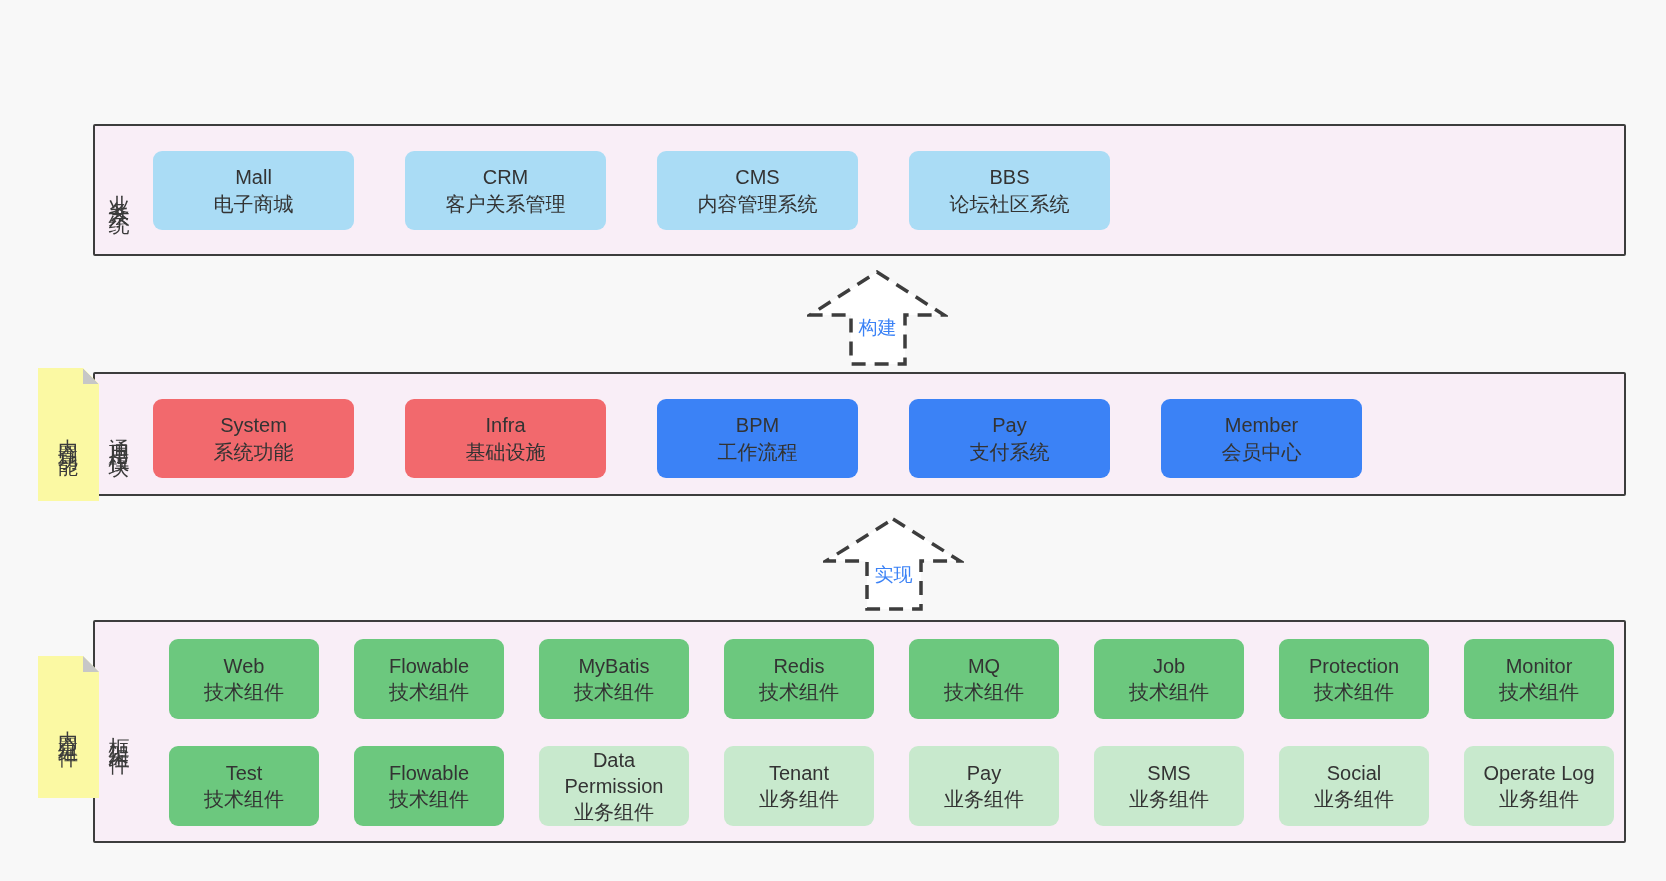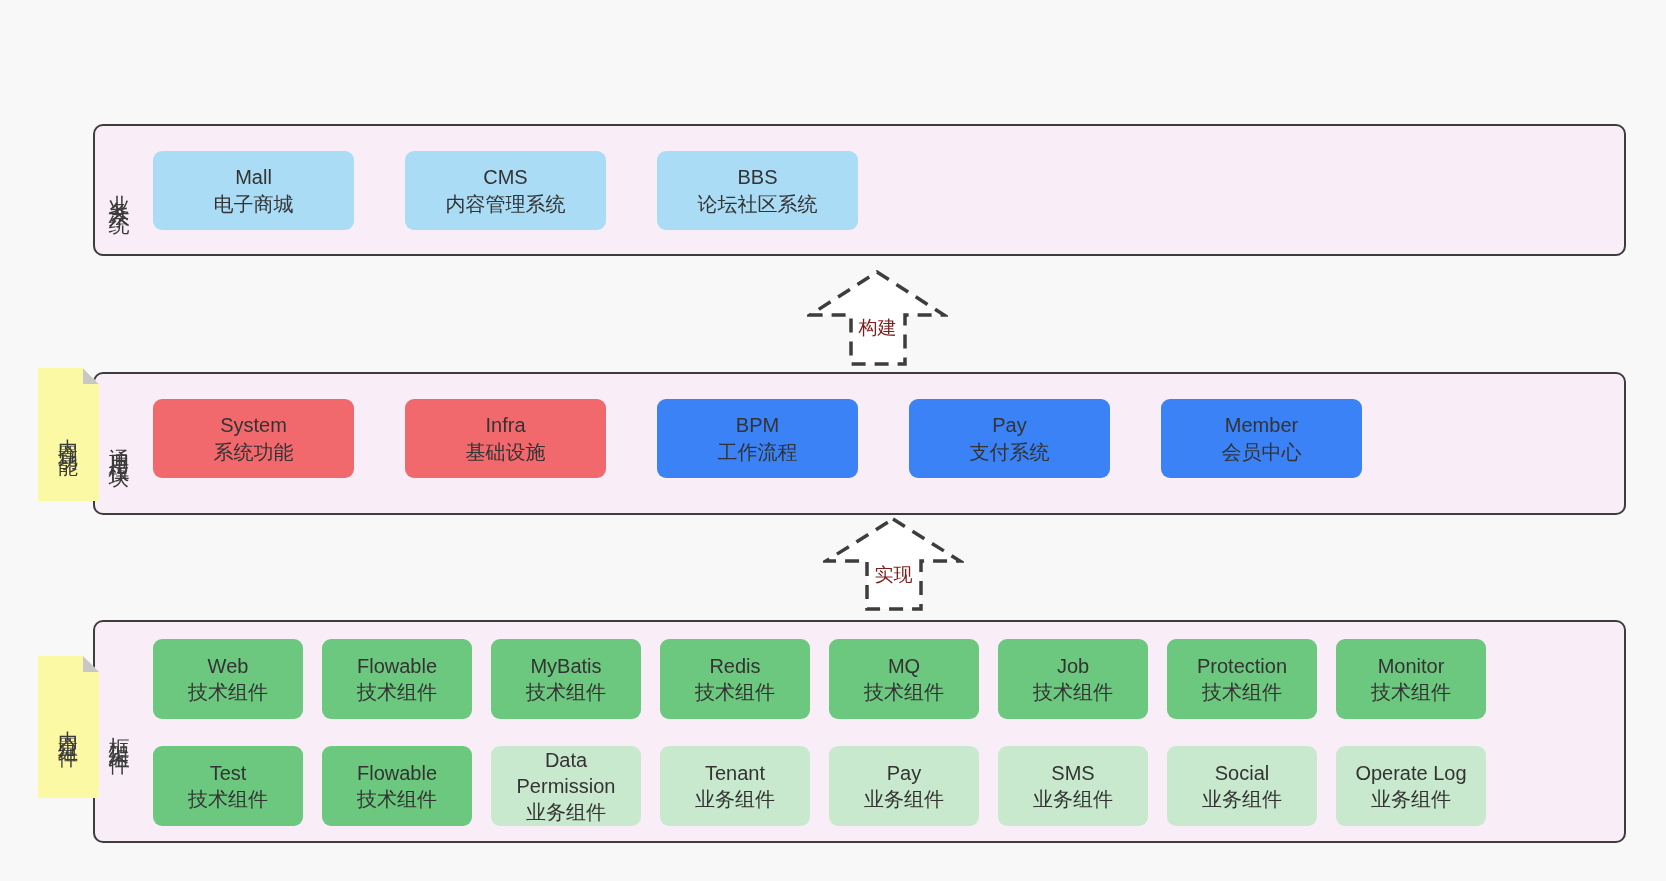--- a/index.html
+++ b/index.html
@@ -4,36 +4,36 @@
 <style>
   html,body{margin:0;padding:0;}
   body{
     width:1666px;height:881px;position:relative;overflow:hidden;
     background:#f8f8f8;
     font-family:"Liberation Sans","DejaVu Sans",sans-serif;
     color:#333;
   }
   .panel{
     position:absolute;left:93px;width:1533px;box-sizing:border-box;
-    background:#f9eef7;border:2px solid #3d3d3d;border-radius:10px;
+    background:#f9eef7;border:2px solid #3d3d3d;border-radius:2px;
   }
   #panel-business{top:124px;height:132px;}
-  #panel-modules{top:372px;height:143px;}
+  #panel-modules{top:372px;height:124px;}
   #panel-components{top:620px;height:223px;}
 
   .vlabel{
     position:absolute;left:13px;top:50%;transform:translateY(-50%);
     writing-mode:vertical-rl;text-orientation:upright;
     font-size:21px;letter-spacing:6px;line-height:1.1;color:#3a3a3a;
     white-space:nowrap;
   }
 
   .boxrow{position:absolute;left:58px;display:flex;}
   .row-wide{gap:51px;top:25px;}
-  .row-narrow{gap:19px;}
+  .row-narrow{gap:35px;margin-left:16px;}
   #components-row1{top:17px;}
   #components-row2{top:124px;}
 
   .box{
     border-radius:9px;box-sizing:border-box;
     display:flex;flex-direction:column;justify-content:center;align-items:center;
     text-align:center;font-size:20px;line-height:27px;color:#333;
     padding:2px 6px;
   }
   .box-wide{width:201px;height:79px;}
@@ -59,33 +59,37 @@
     position:absolute;top:0;right:0;width:16px;height:16px;
     background:linear-gradient(to bottom left, rgba(0,0,0,0) 50%, #c7c7c7 50%);
   }
 
   .arrow{position:absolute;width:141px;}
   #arrow-build{left:807px;top:270px;height:97px;}
   #arrow-implement{left:823px;top:517px;height:95px;}
   .arrow svg{display:block;width:100%;height:100%;}
   .arrow .lbl{
     position:absolute;left:50%;top:45px;transform:translateX(-50%);
-    background:#ffffff;font-size:19px;color:#7f1d1d;padding:0 2px;white-space:nowrap;
+    background:#ffffff;font-size:19px;color:#3b82f6;padding:0 2px;white-space:nowrap;
   }
   #arrow-implement .lbl{top:45px;}
 </style>
 </head>
 <body>
 
 <div class="panel" id="panel-business">
   <div class="vlabel">业务系统</div>
   <div class="boxrow row-wide">
     <div class="box box-wide v-blue">
       <span>Mall</span>
       <span>电子商城</span>
+    </div>
+    <div class="box box-wide v-blue">
+      <span>CRM</span>
+      <span>客户关系管理</span>
     </div>
     <div class="box box-wide v-blue">
       <span>CMS</span>
       <span>内容管理系统</span>
     </div>
     <div class="box box-wide v-blue">
       <span>BBS</span>
       <span>论坛社区系统</span>
     </div>
   </div>

